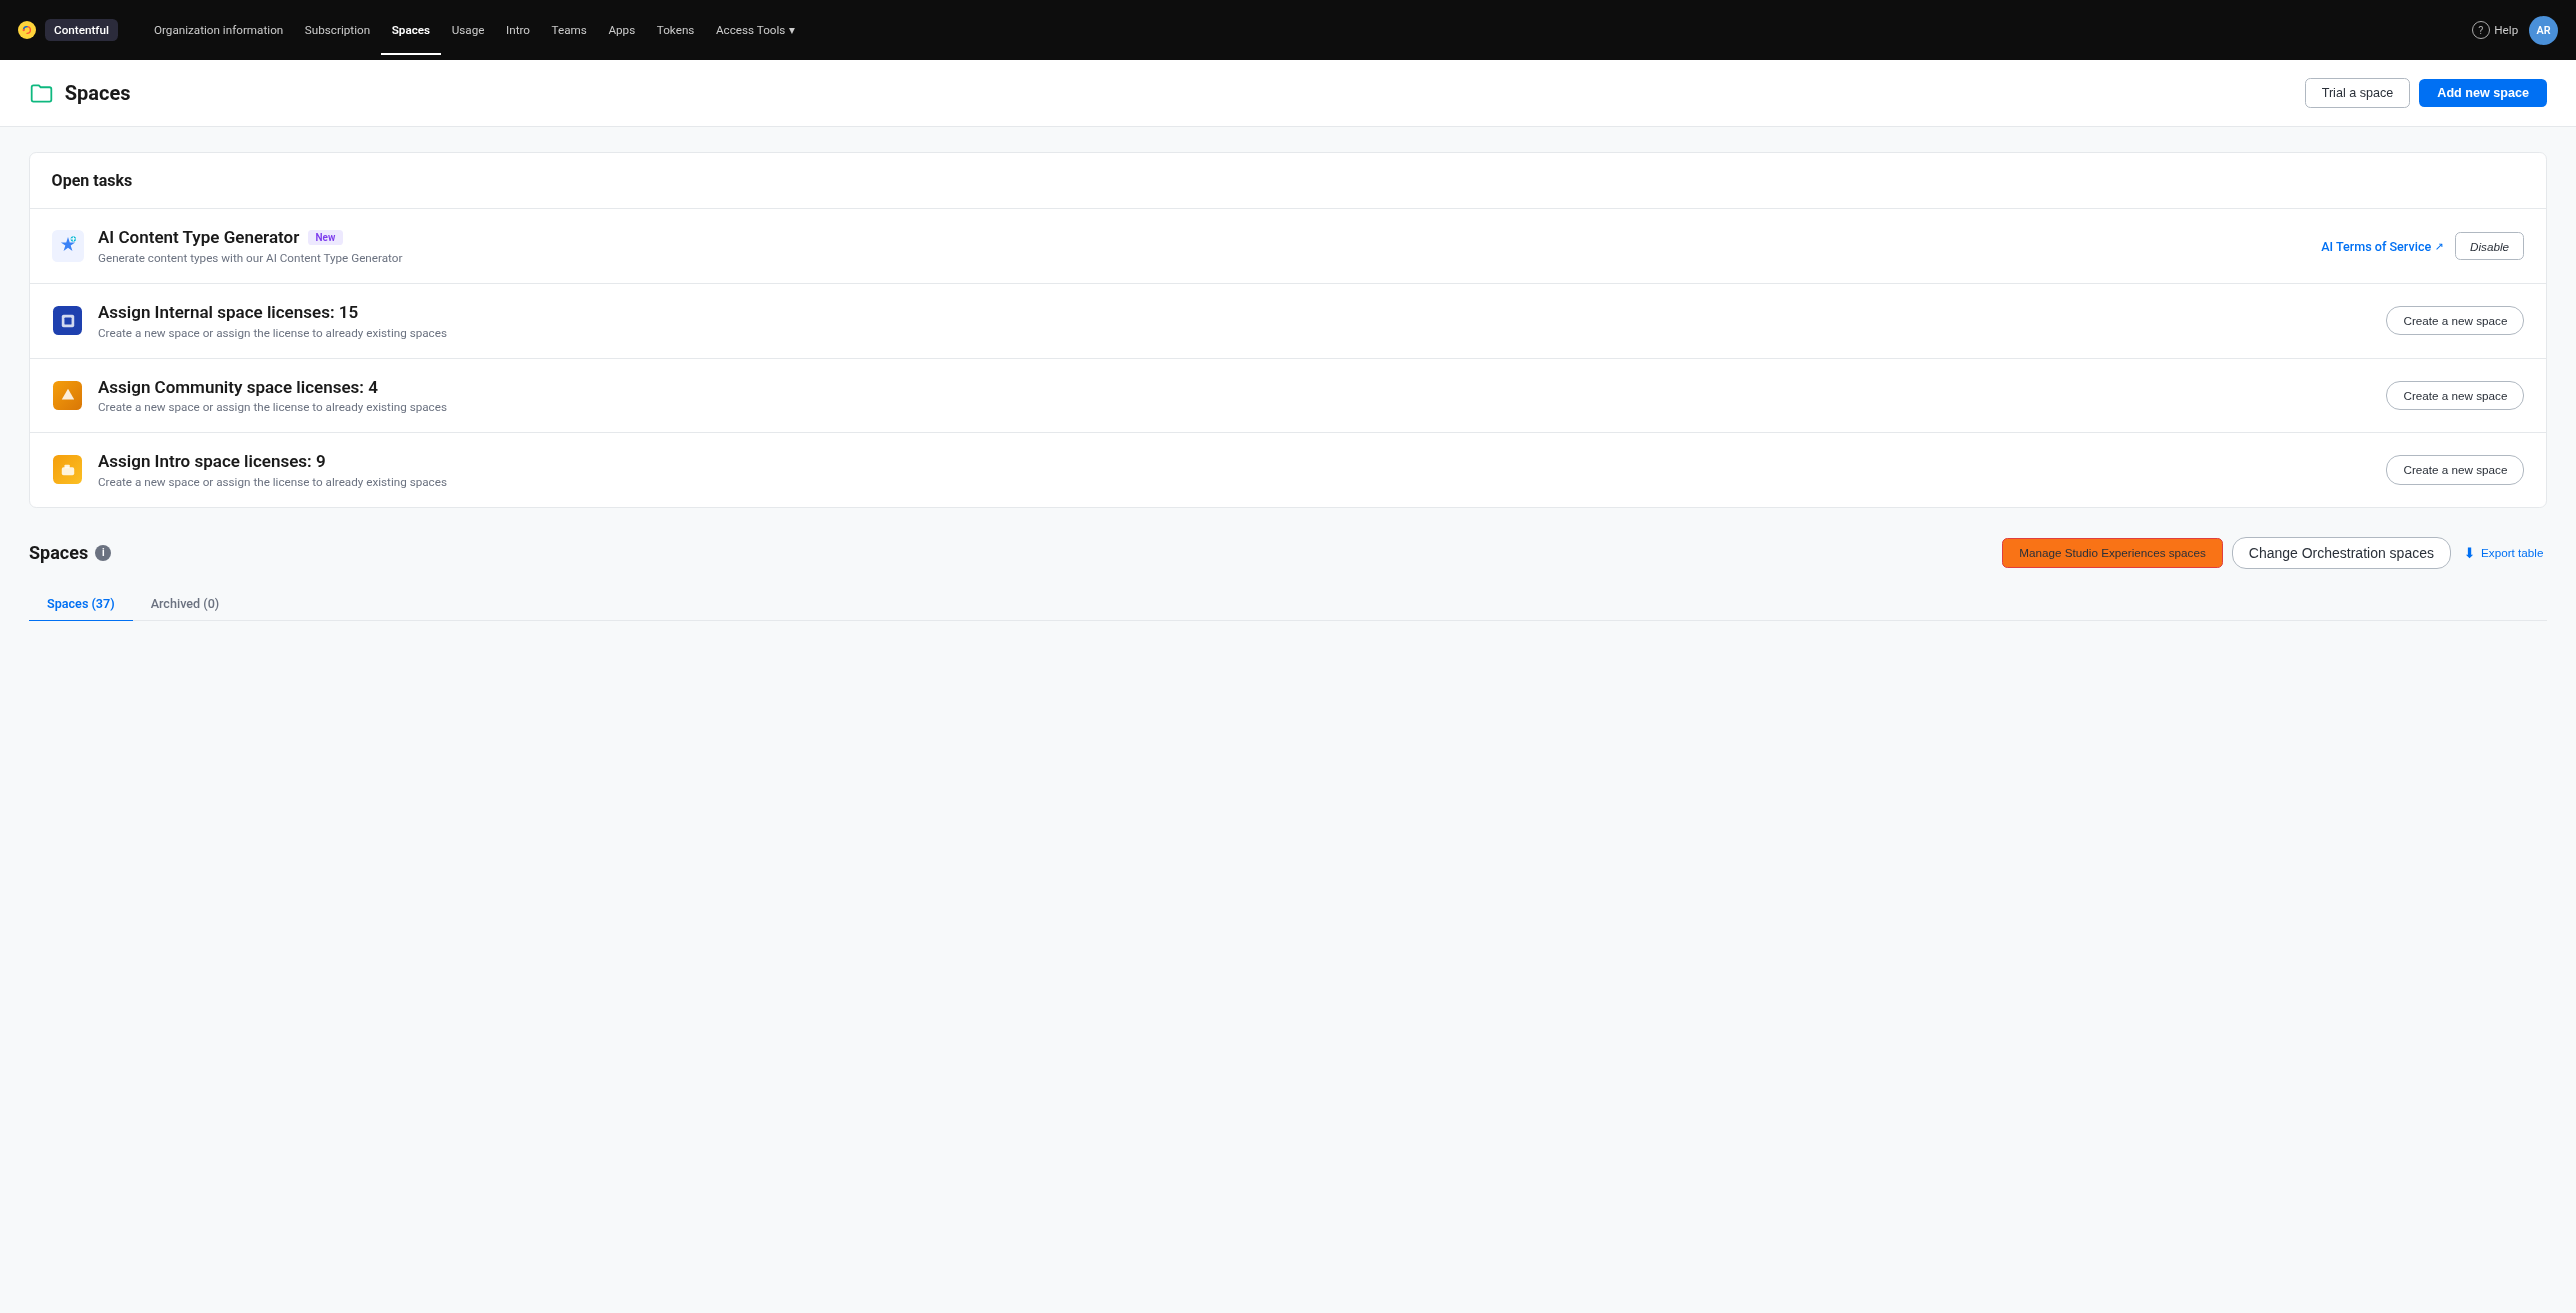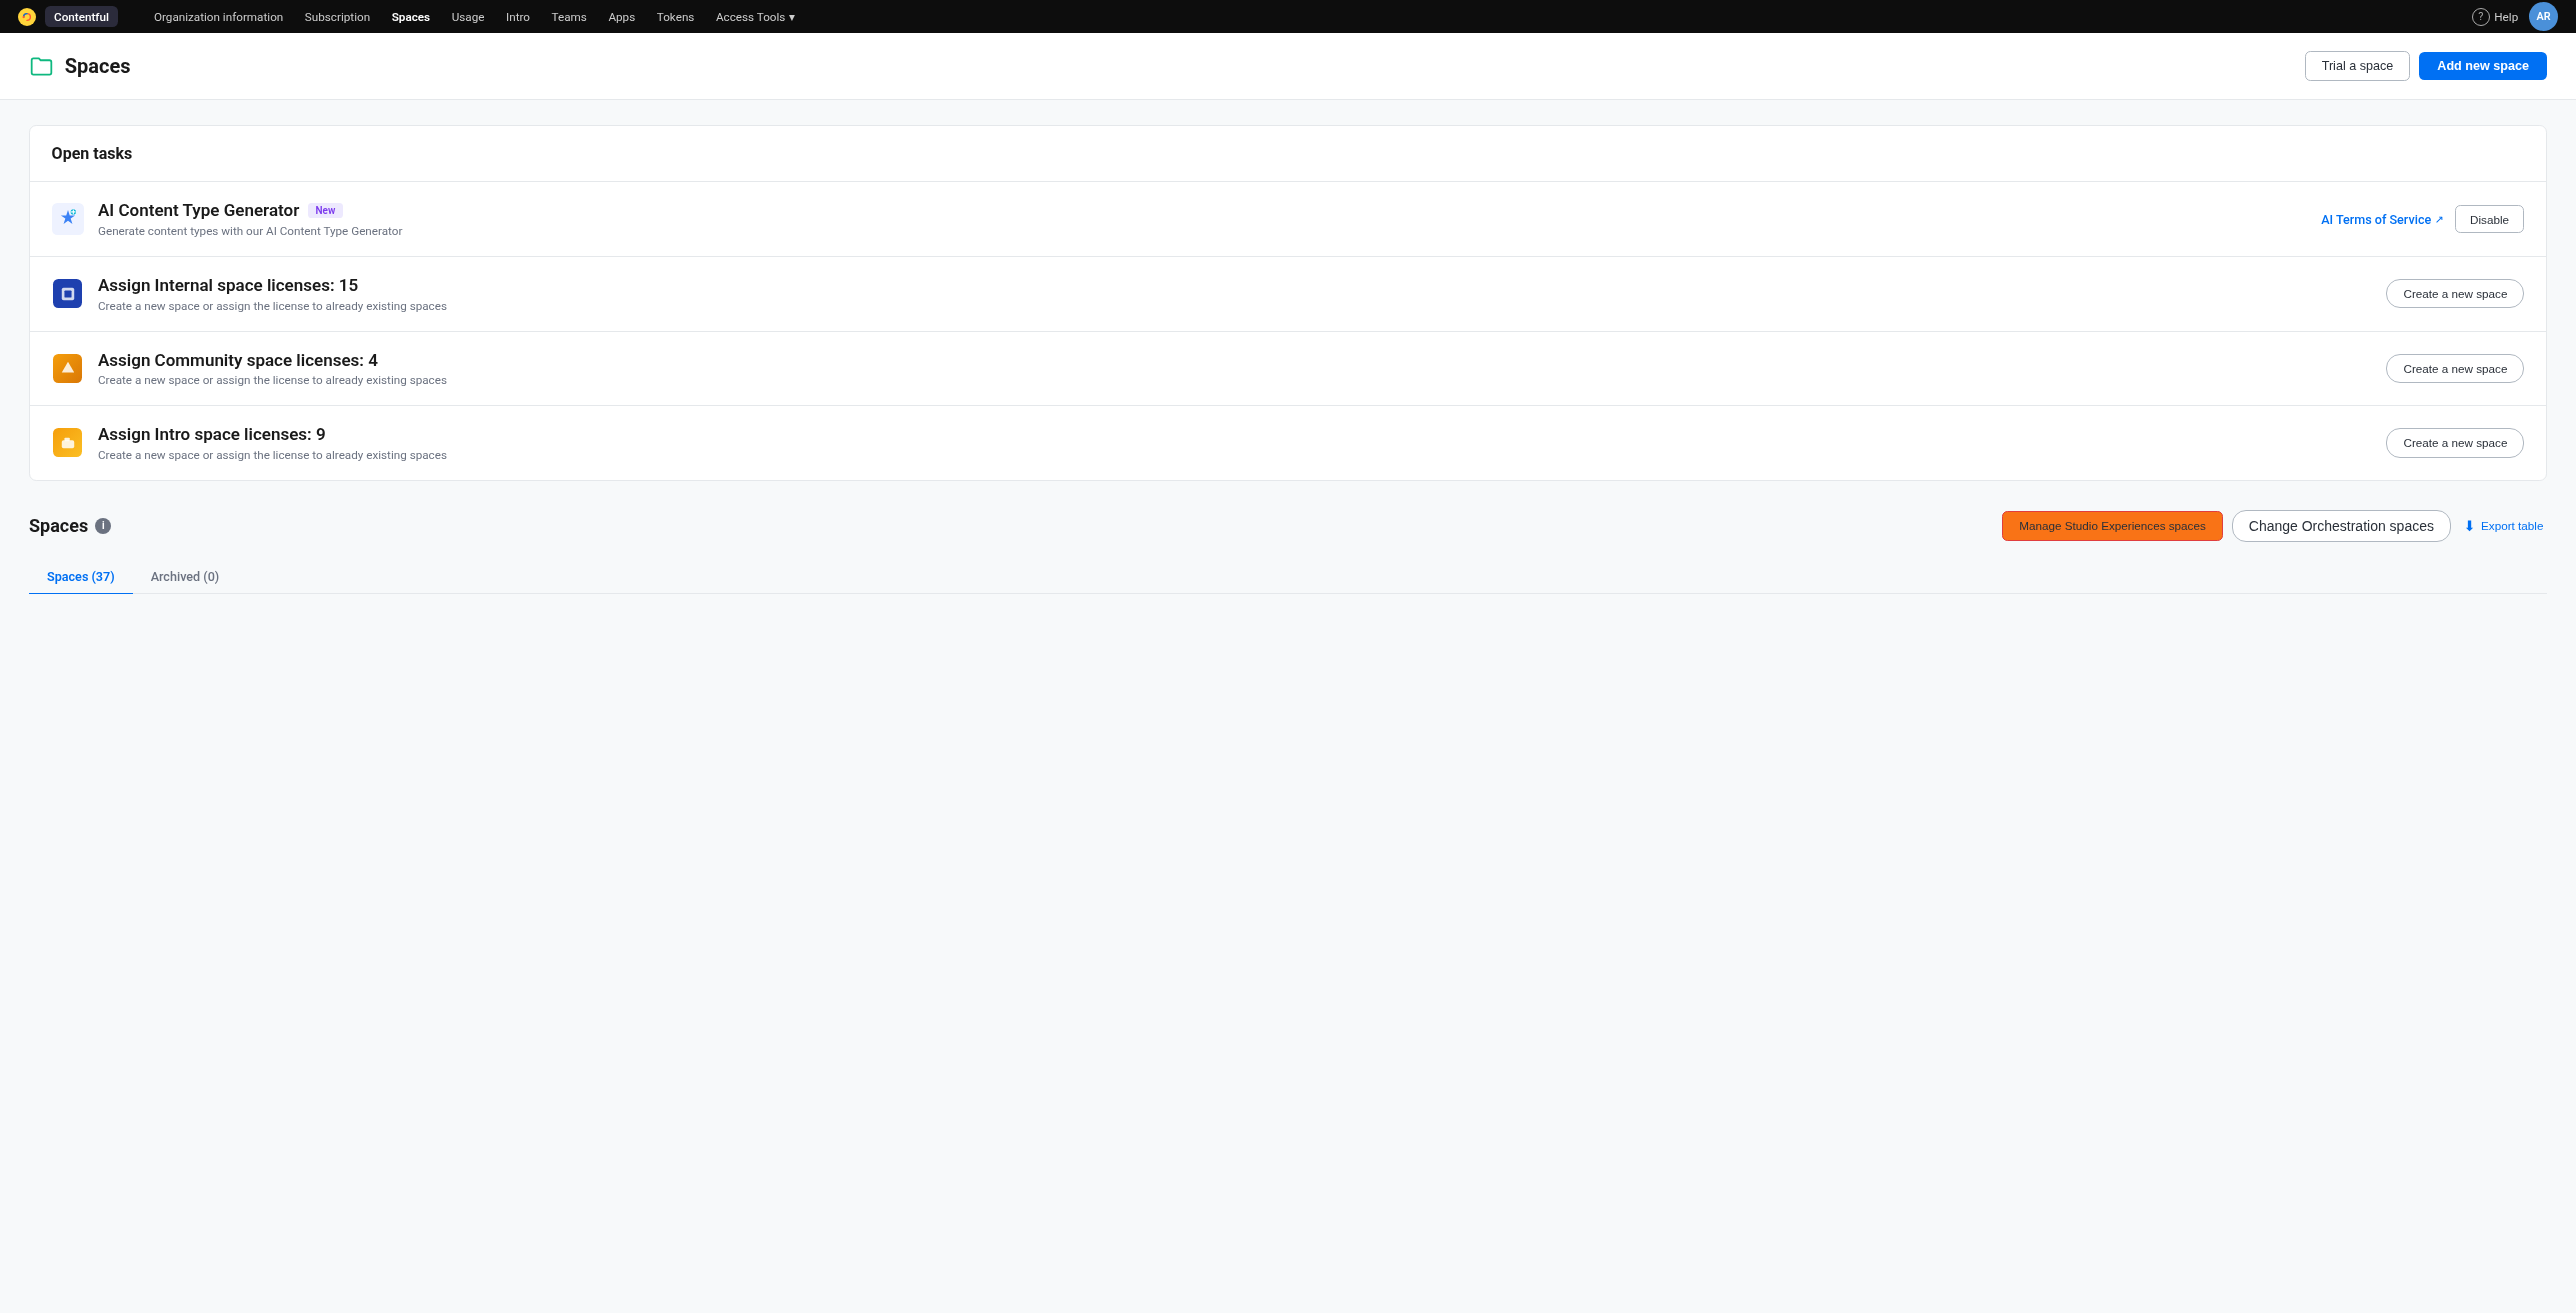--- a/index.html
+++ b/index.html
@@ -5,21 +5,21 @@
     * { box-sizing: border-box; margin: 0; padding: 0; }
     body { font-family: -apple-system, BlinkMacSystemFont, 'Segoe UI', Roboto, sans-serif; background: #f7f9fa; min-height: 100vh; }
 
     
     .topbar {
       background: #1a1a2e;
       background: #0d0d0d;
       display: flex;
       align-items: center;
       padding: 0 18px;
-      height: 33px;
+      height: 60px;
       gap: 10.8px;
     }
     .topbar-logo-area {
       display: flex;
       align-items: center;
       gap: 9px;
       margin-right: 14.4px;
     }
     .logo-pill {
       background: #1a1a2e;
@@ -230,20 +230,21 @@
     }
     .btn-disable {
       border: 0.9px solid #b0b8c1;
       background: white;
       color: #2a3039;
       padding: 6.3px 14.4px;
       border-radius: 5.4px;
       font-size: 11.7px;
       cursor: pointer;
       font-weight: 500;
+      font-style: italic;
     }
     .btn-create-space {
       border: 0.9px solid #b0b8c1;
       background: white;
       color: #2a3039;
       padding: 7.2px 16px;
       border-radius: 14px;
       font-size: 11.7px;
       cursor: pointer;
       font-weight: 500;

